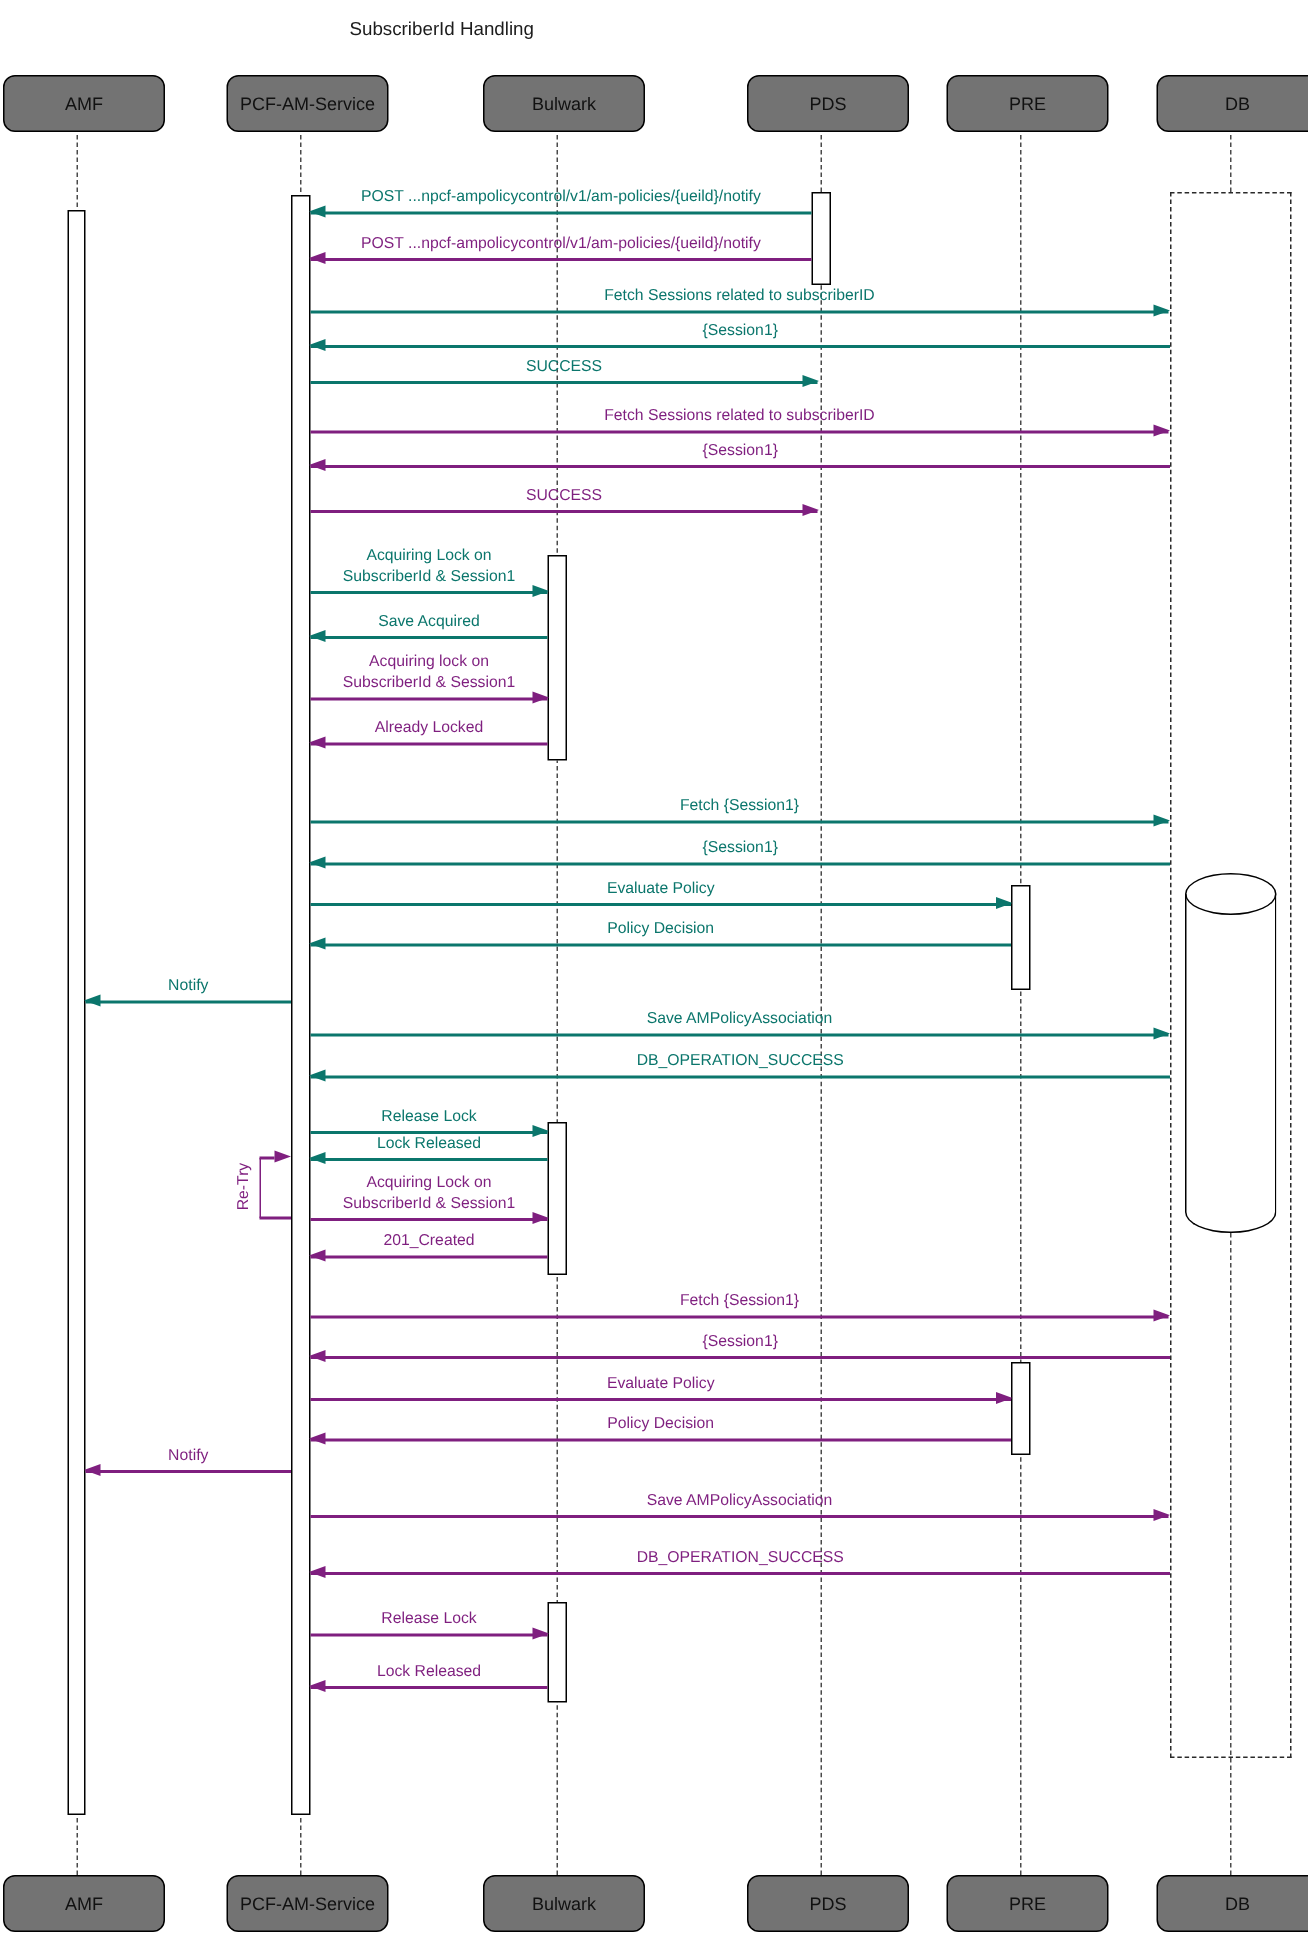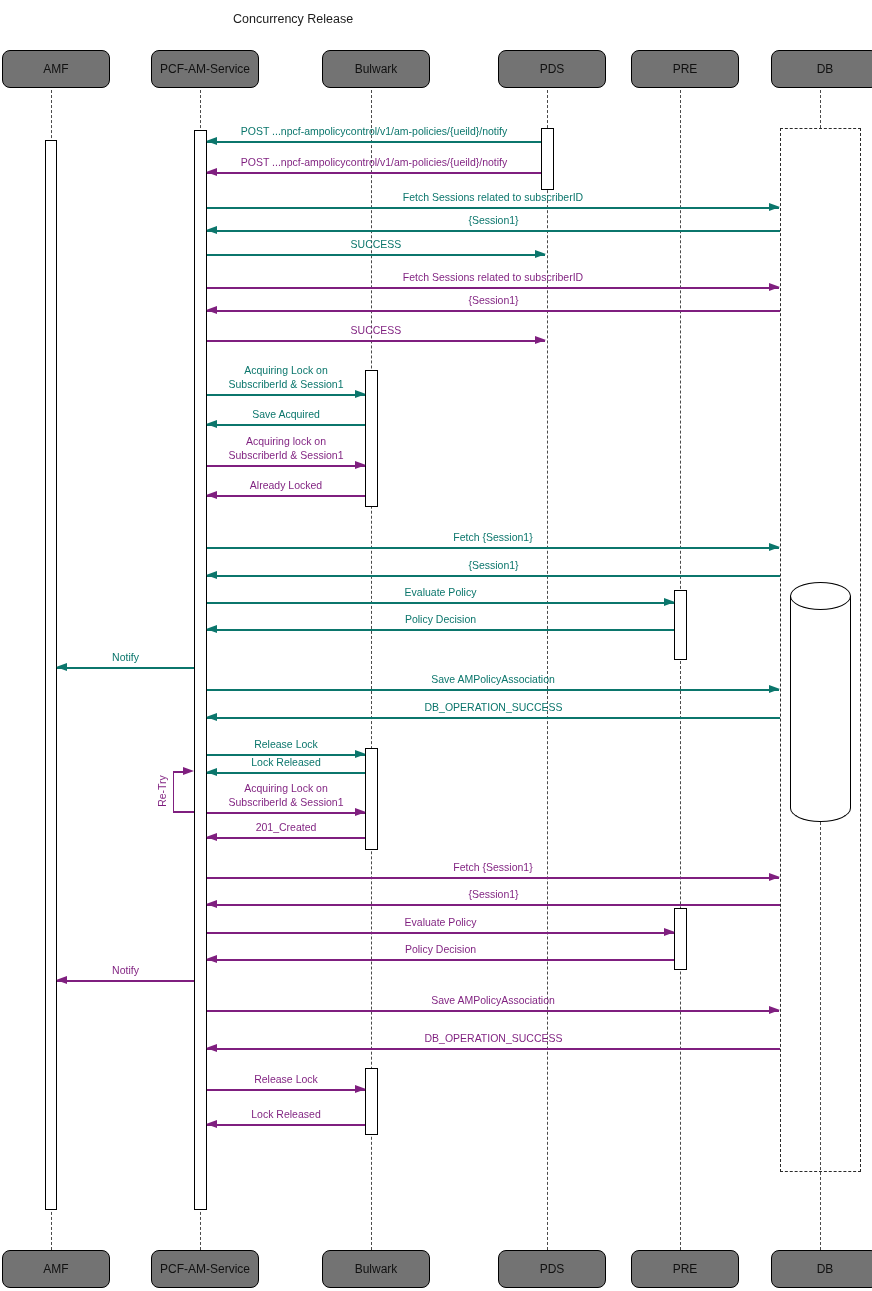--- a/index.html
+++ b/index.html
@@ -51,21 +51,21 @@
   .rseg { position:absolute; z-index:3; }
   .retry-label {
     position:absolute; width:46px; text-align:center; font-size:10.5px;
     transform:rotate(-90deg); z-index:3; white-space:nowrap;
   }
 </style>
 </head>
 <body>
 
 <div id="canvas">
-  <div id="diagram-title">Concurrency Release</div>
+  <div id="diagram-title">SubscriberId Handling</div>
 <div class="pbox" style="left: 2px; top: 50px;">AMF</div>
     <div class="pbox" style="left: 2px; top: 1250px;">AMF</div>
     <div class="pbox" style="left: 151px; top: 50px;">PCF-AM-Service</div>
     <div class="pbox" style="left: 151px; top: 1250px;">PCF-AM-Service</div>
     <div class="pbox" style="left: 322px; top: 50px;">Bulwark</div>
     <div class="pbox" style="left: 322px; top: 1250px;">Bulwark</div>
     <div class="pbox" style="left: 498px; top: 50px;">PDS</div>
     <div class="pbox" style="left: 498px; top: 1250px;">PDS</div>
     <div class="pbox" style="left: 631px; top: 50px;">PRE</div>
     <div class="pbox" style="left: 631px; top: 1250px;">PRE</div>

